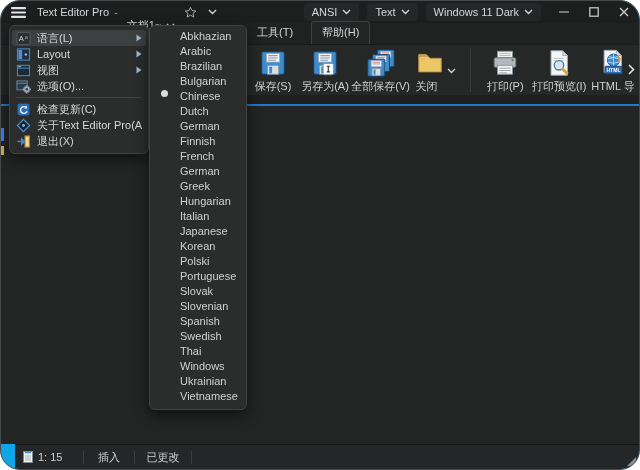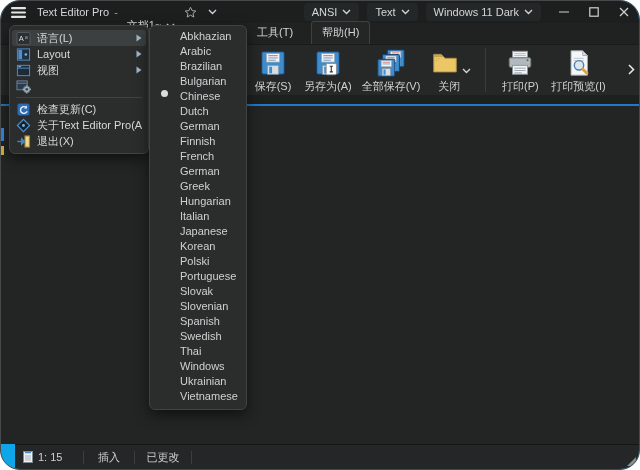--- a/index.html
+++ b/index.html
@@ -23,21 +23,21 @@
   .tabrow { height:22px; background:#202222; display:flex; align-items:flex-end; padding-left:246px; gap:8px; border-bottom:1px solid #191b1b; }
   .tab { padding:3px 10px 4px 10px; color:#d2d5d5; font-size:11px; white-space:nowrap; }
   .tab.active { border:1px solid #3e4143; border-bottom:none; border-radius:3px 3px 0 0; background:#242626; }
 
   
   .toolbar { position:relative; height:50px; background:#262828; display:flex; align-items:stretch; padding-left:246px; }
   .toolbtn { display:flex; flex-direction:column; align-items:center; justify-content:flex-start; gap:1px; padding:3px 5px 2px 5px; min-width:52px; background:transparent; border:none; color:#cfd2d2; font-size:11px; white-space:nowrap; }
   .toolbtn .big { width:30px; height:30px; }
   .toolbtn .big svg { width:30px; height:30px; }
   .tool-withdd { flex-direction:row; align-items:center; gap:2px; }
-  .tool-dd-col { display:flex; flex-direction:column; align-items:flex-end; gap:1px; }
+  .tool-dd-col { display:flex; flex-direction:column; align-items:flex-start; gap:1px; }
   .toolbar-sep { width:1px; background:#3a3c3c; margin:3px 8px; }
   .overflow-chevron { position:absolute; right:1px; top:16px; width:10px; height:16px; display:flex; align-items:center; background:transparent; border:none; }
 
   
   .doctabbar { height:11px; background:#1e2020; border-bottom:2px solid #1f78c8; }
   .editor { height:338px; background:#232525; }
 
   
   .statusbar { height:25px; background:#242627; border-top:1px solid #141616; display:flex; align-items:center; color:#cbd0d0; font-size:11px; position:relative;margin-left:14px; }
   .sb-cell { display:flex; align-items:center; gap:5px; padding:0 8px; }
@@ -272,20 +272,34 @@
             <path d="M7.5 3h12.5l5 5v21H7.5z" fill="#f4f6f8" stroke="#a3abb3"></path>
             <path d="M20 3v5h5z" fill="#d8dde2" stroke="#a3abb3"></path>
             <line x1="10.5" y1="11" x2="21" y2="11" stroke="#b9c1c8"></line>
             <line x1="10.5" y1="13.5" x2="21" y2="13.5" stroke="#b9c1c8"></line>
             <circle cx="16" cy="18.5" r="5" fill="#d3e4f2" fill-opacity="0.85" stroke="#4a7fae" stroke-width="1.5"></circle>
             <line x1="19.8" y1="22.3" x2="24.5" y2="27" stroke="#d9a43c" stroke-width="3" stroke-linecap="round"></line>
           </svg>
         </span>
         <span class="tlabel">打印预览(I)</span>
       </button>
+      <button class="toolbtn">
+        <span class="big icon">
+          <svg viewBox="0 0 32 32">
+            <path d="M6.5 2.5h13l5.5 5.5v18H6.5z" fill="#f4f6f8" stroke="#a3abb3"></path>
+            <path d="M19.5 2.5V8h5.5z" fill="#d8dde2" stroke="#a3abb3"></path>
+            <circle cx="16.5" cy="13" r="6.5" fill="#3b8ccd" stroke="#1d5c94"></circle>
+            <path d="M10.5 11.5q6 -2.5 12 0M10.5 15q6 2.5 12 0M16.5 6.5v13M11.5 8.5q5 3.5 10 0" fill="none" stroke="#bfe0f5" stroke-width="0.9"></path>
+            <path d="M21 9.5q4 1.5 1 5" fill="none" stroke="#e8923c" stroke-width="2"></path>
+            <rect x="7.5" y="19.5" width="18" height="8" rx="1" fill="#2f6db6" stroke="#1b4a85"></rect>
+            <text x="16.5" y="25.8" font-size="5.4" font-family="Liberation Sans,sans-serif" font-weight="bold" fill="#ffffff" text-anchor="middle">HTML</text>
+          </svg>
+        </span>
+        <span class="tlabel">HTML 导</span>
+      </button>
     </div>
 
   <div class="doctabbar"></div>
   <div class="editor"></div>
 
   <div class="statusbar">
     <div class="sb-cell sb-pos">
       <span class="icon">
         <svg width="10" height="12" viewBox="0 0 10 12">
             <rect x="0.5" y="0.5" width="9" height="11" fill="#eef1f2" stroke="#7f8a90"></rect>
@@ -363,20 +377,21 @@
             <circle cx="11.5" cy="11" r="3.6" fill="#9fb0bd" stroke="#5d6e7b"></circle>
             <circle cx="11.5" cy="11" r="1.4" fill="#36474f"></circle>
             <g stroke="#9fb0bd" stroke-width="1.3">
               <line x1="11.5" y1="6.6" x2="11.5" y2="8"></line>
               <line x1="11.5" y1="14" x2="11.5" y2="15.4"></line>
               <line x1="7.1" y1="11" x2="8.5" y2="11"></line>
               <line x1="14.5" y1="11" x2="15.9" y2="11"></line>
             </g>
           </svg>
         </span>
+        <span class="mlabel">选项(O)...</span>
       </div>
       <div class="msep"></div>
       <div class="mi">
         <span class="micon icon">
           <svg viewBox="0 0 16 16">
             <rect x="1.5" y="1.5" width="13" height="13" rx="2.5" fill="#2e6db4" stroke="#1c4a80"></rect>
             <path d="M11.2 6.2a3.6 3.6 0 1 0 .6 3.6" fill="none" stroke="#e8eef4" stroke-width="1.5"></path>
             <path d="M11.6 3.8v3h-3z" fill="#e8eef4"></path>
           </svg>
         </span>

